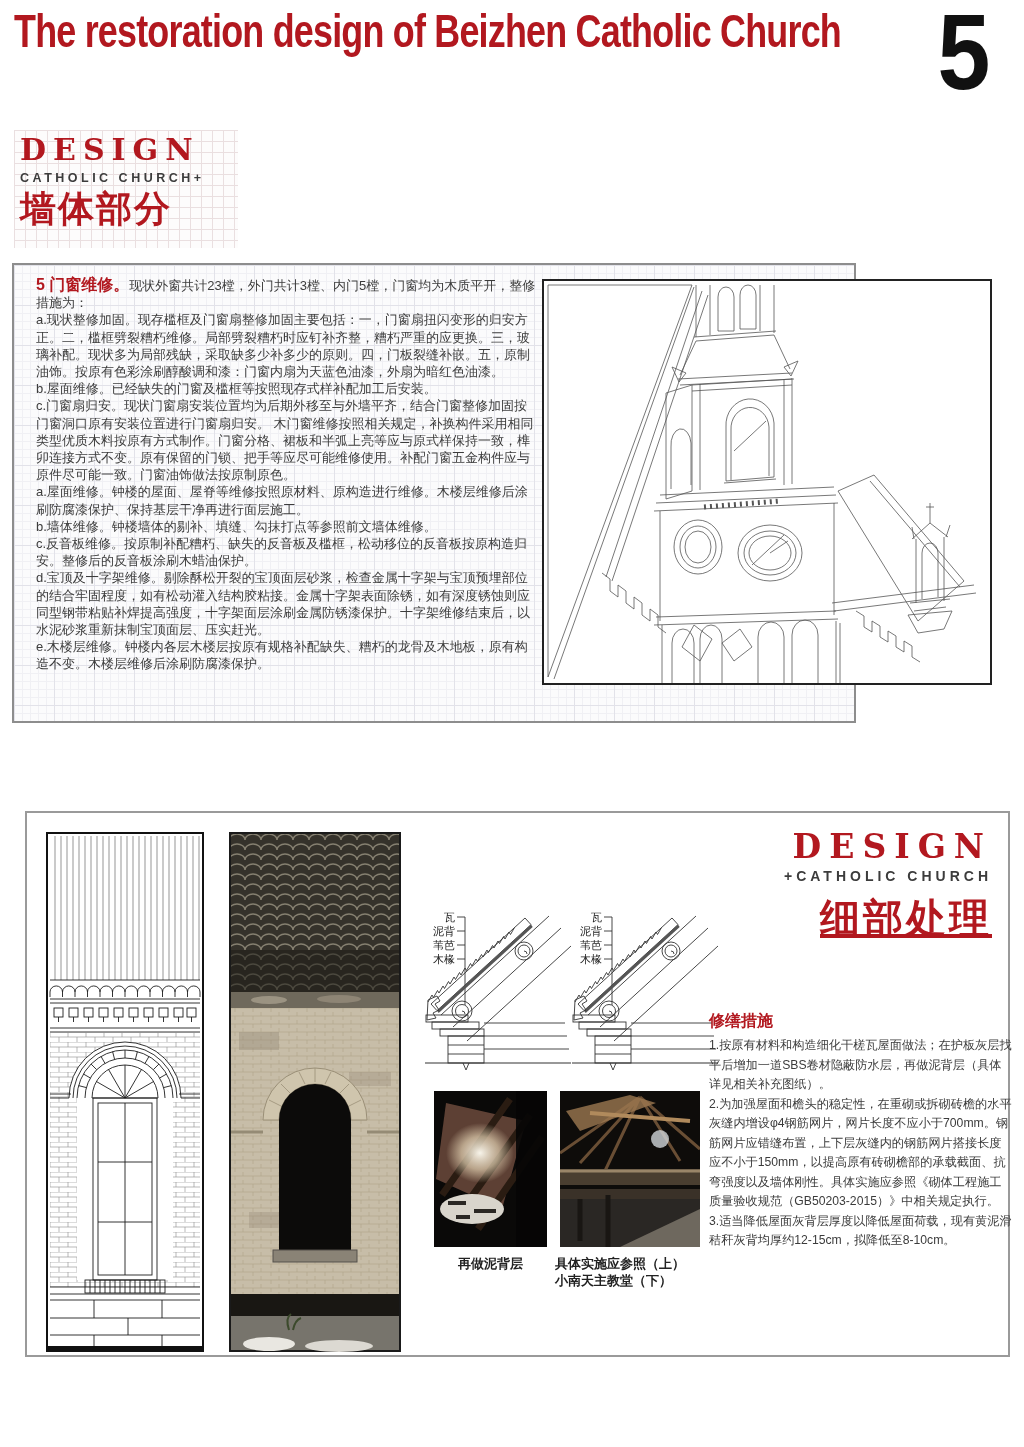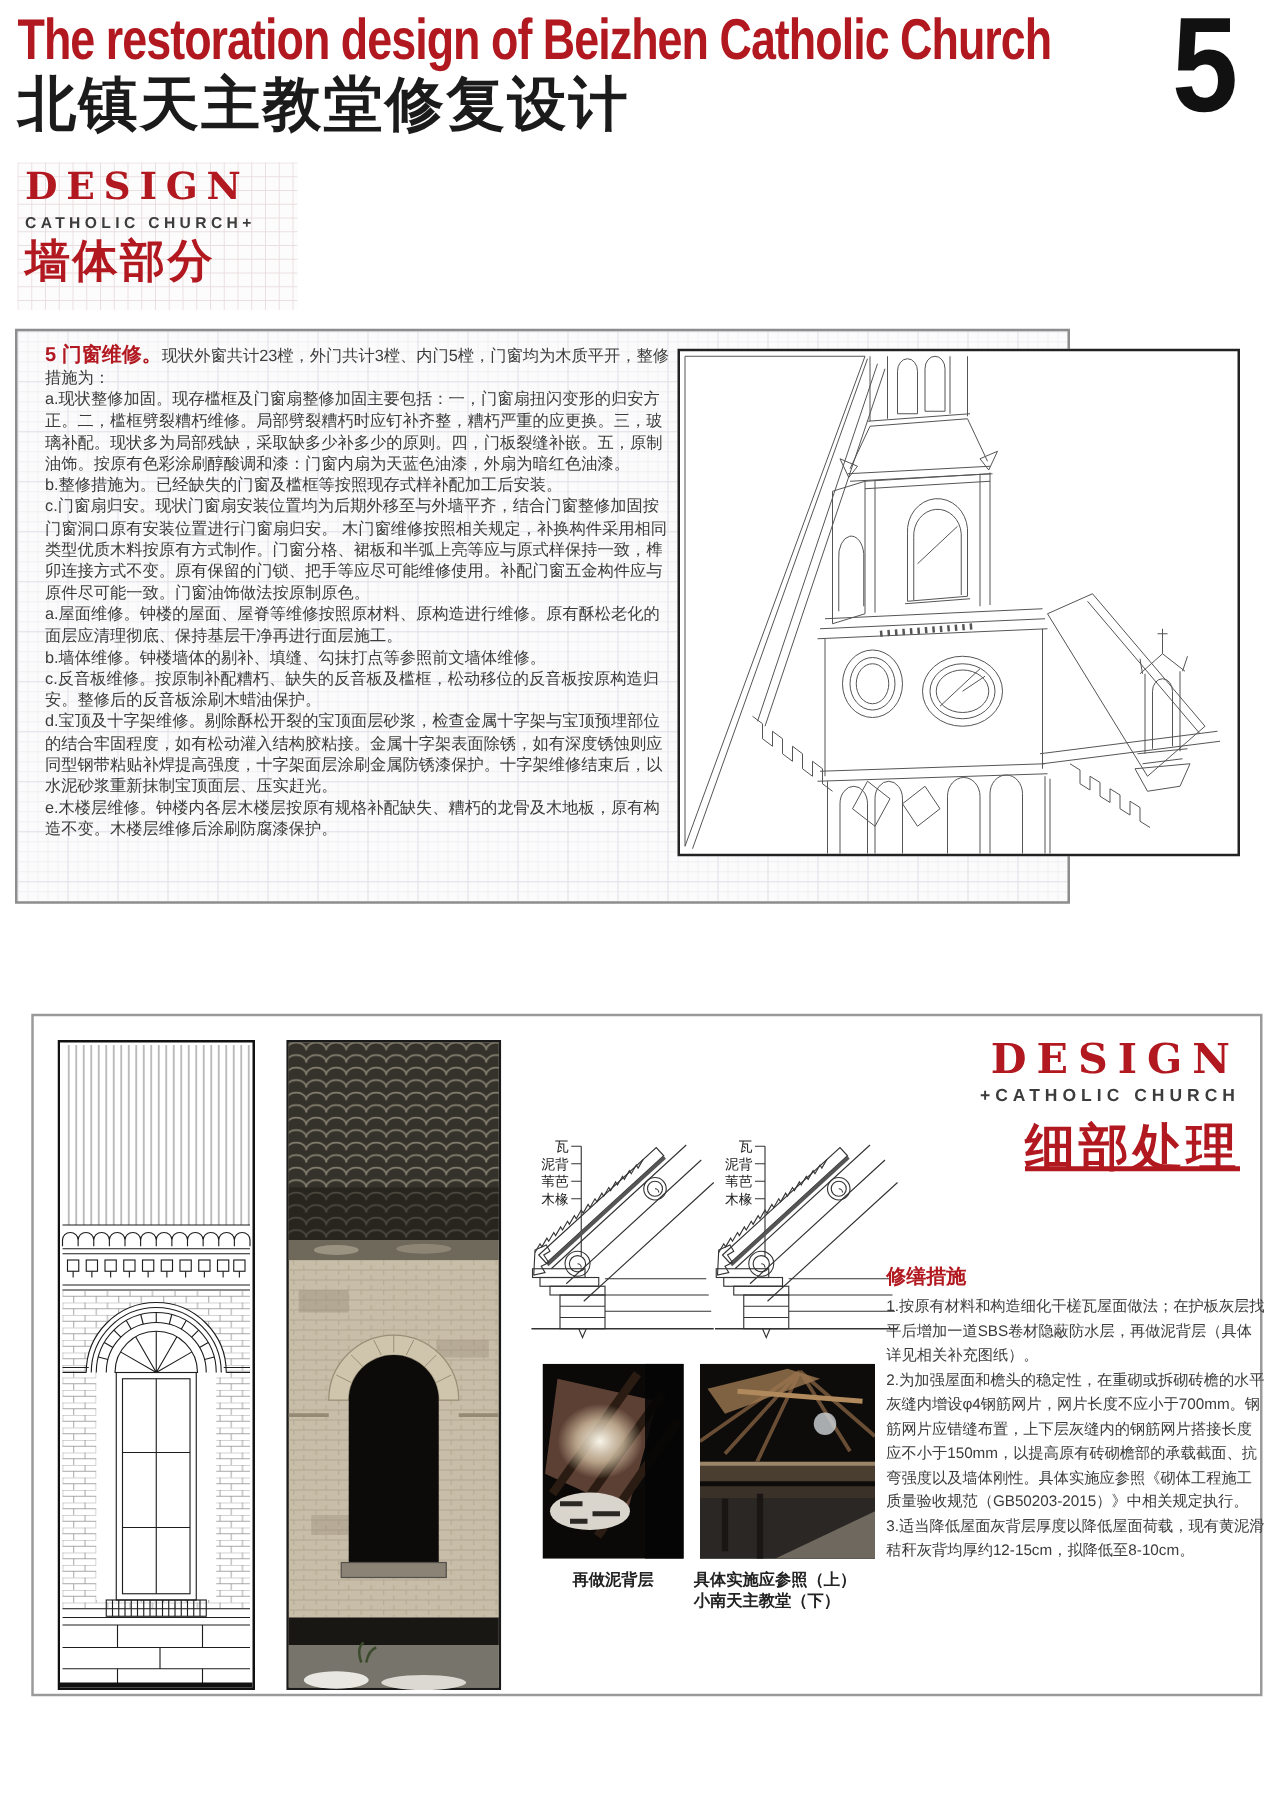--- a/index.html
+++ b/index.html
@@ -47,36 +47,35 @@
   .measures p{margin:0;font-size:12.2px;line-height:19.5px;color:#3b3b3b;}
   .caption{font-size:13px;font-weight:700;color:#222;line-height:17px;}
   svg text{font-family:"Liberation Sans",sans-serif;}
 </style>
 </head>
 <body>
 
 <div id="page">
 
   <div class="abs title-en"><span class="cond">The restoration design of Beizhen Catholic Church</span></div>
-  <div class="abs title-zh"><span>北镇天主教堂修复设计</span></div>
   <div class="abs page-num"><span class="cond5">5</span></div>
 
   <div class="abs logo1 grid-logo">
     <div class="logo-design">DESIGN</div>
     <div class="logo-church">CATHOLIC CHURCH+</div>
     <div class="logo-section">墙体部分</div>
   </div>
 
   <div class="abs box1 grid-big">
     <div class="abs maintext">
       <p><span class="redhead">5 门窗维修。</span><span>现状外窗共计23樘，外门共计3樘、内门5樘，门窗均为木质平开，整修措施为：</span></p>
       <p>a.现状整修加固。现存槛框及门窗扇整修加固主要包括：一，门窗扇扭闪变形的归安方正。二，槛框劈裂糟朽维修。局部劈裂糟朽时应钉补齐整，糟朽严重的应更换。三，玻璃补配。现状多为局部残缺，采取缺多少补多少的原则。四，门板裂缝补嵌。五，原制油饰。按原有色彩涂刷醇酸调和漆：门窗内扇为天蓝色油漆，外扇为暗红色油漆。</p>
-      <p>b.整修措施为。已经缺失的门窗及槛框等按照现存式样补配加工后安装。</p>
+      <p>b.屋面维修。已经缺失的门窗及槛框等按照现存式样补配加工后安装。</p>
       <p>c.门窗扇归安。现状门窗扇安装位置均为后期外移至与外墙平齐，结合门窗整修加固按门窗洞口原有安装位置进行门窗扇归安。 木门窗维修按照相关规定，补换构件采用相同类型优质木料按原有方式制作。门窗分格、裙板和半弧上亮等应与原式样保持一致，榫卯连接方式不变。原有保留的门锁、把手等应尽可能维修使用。补配门窗五金构件应与原件尽可能一致。门窗油饰做法按原制原色。</p>
-      <p>a.屋面维修。钟楼的屋面、屋脊等维修按照原材料、原构造进行维修。原有酥松老化的面层应清理彻底、保持基层干净再进行面层施工。</p>
+      <p>a.屋面维修。钟楼的屋面、屋脊等维修按照原材料、原构造进行维修。木楼层维修后涂刷防腐漆保护、保持基层干净再进行面层施工。</p>
       <p>b.墙体维修。钟楼墙体的剔补、填缝、勾抹打点等参照前文墙体维修。</p>
       <p>c.反音板维修。按原制补配糟朽、缺失的反音板及槛框，松动移位的反音板按原构造归安。整修后的反音板涂刷木蜡油保护。</p>
       <p>d.宝顶及十字架维修。剔除酥松开裂的宝顶面层砂浆，检查金属十字架与宝顶预埋部位的结合牢固程度，如有松动灌入结构胶粘接。金属十字架表面除锈，如有深度锈蚀则应同型钢带粘贴补焊提高强度，十字架面层涂刷金属防锈漆保护。十字架维修结束后，以水泥砂浆重新抹制宝顶面层、压实赶光。</p>
       <p>e.木楼层维修。钟楼内各层木楼层按原有规格补配缺失、糟朽的龙骨及木地板，原有构造不变。木楼层维修后涂刷防腐漆保护。</p>
     </div>
 
     <div class="abs frame">
       <svg width="446" height="402" viewBox="0 0 446 402">
         <defs>
           <pattern id="dia" width="9" height="9" patternUnits="userSpaceOnUse" patternTransform="rotate(45)">

